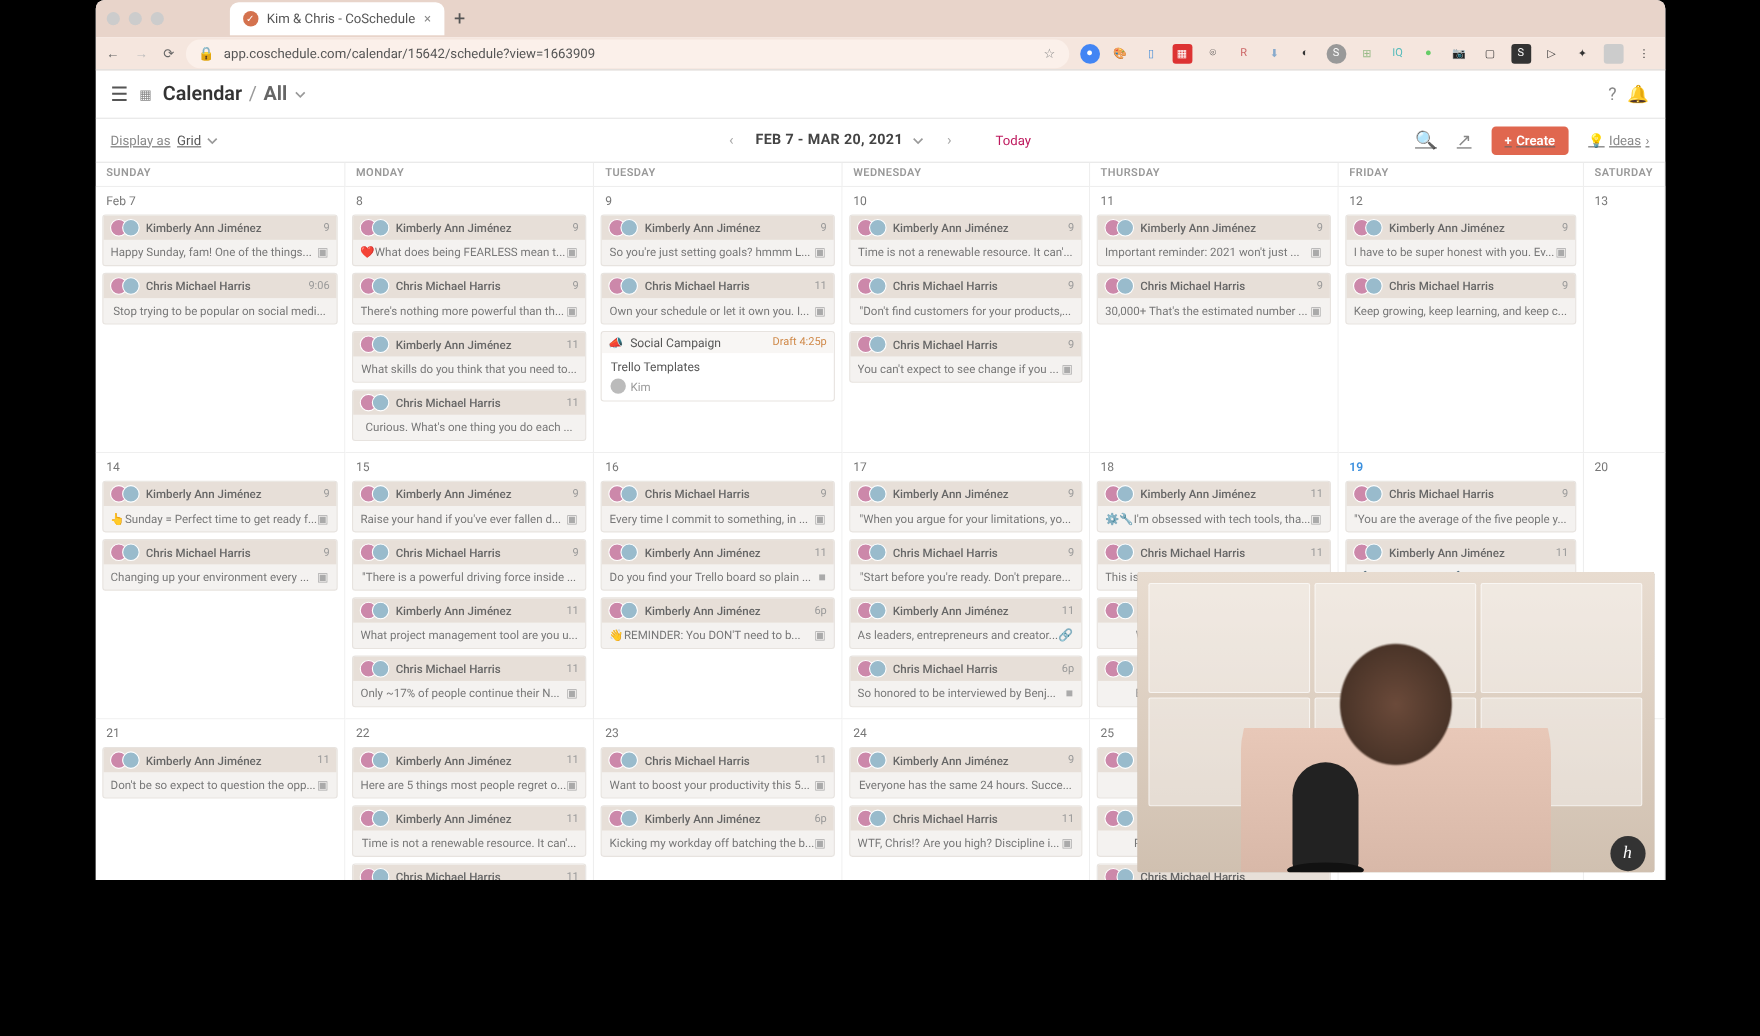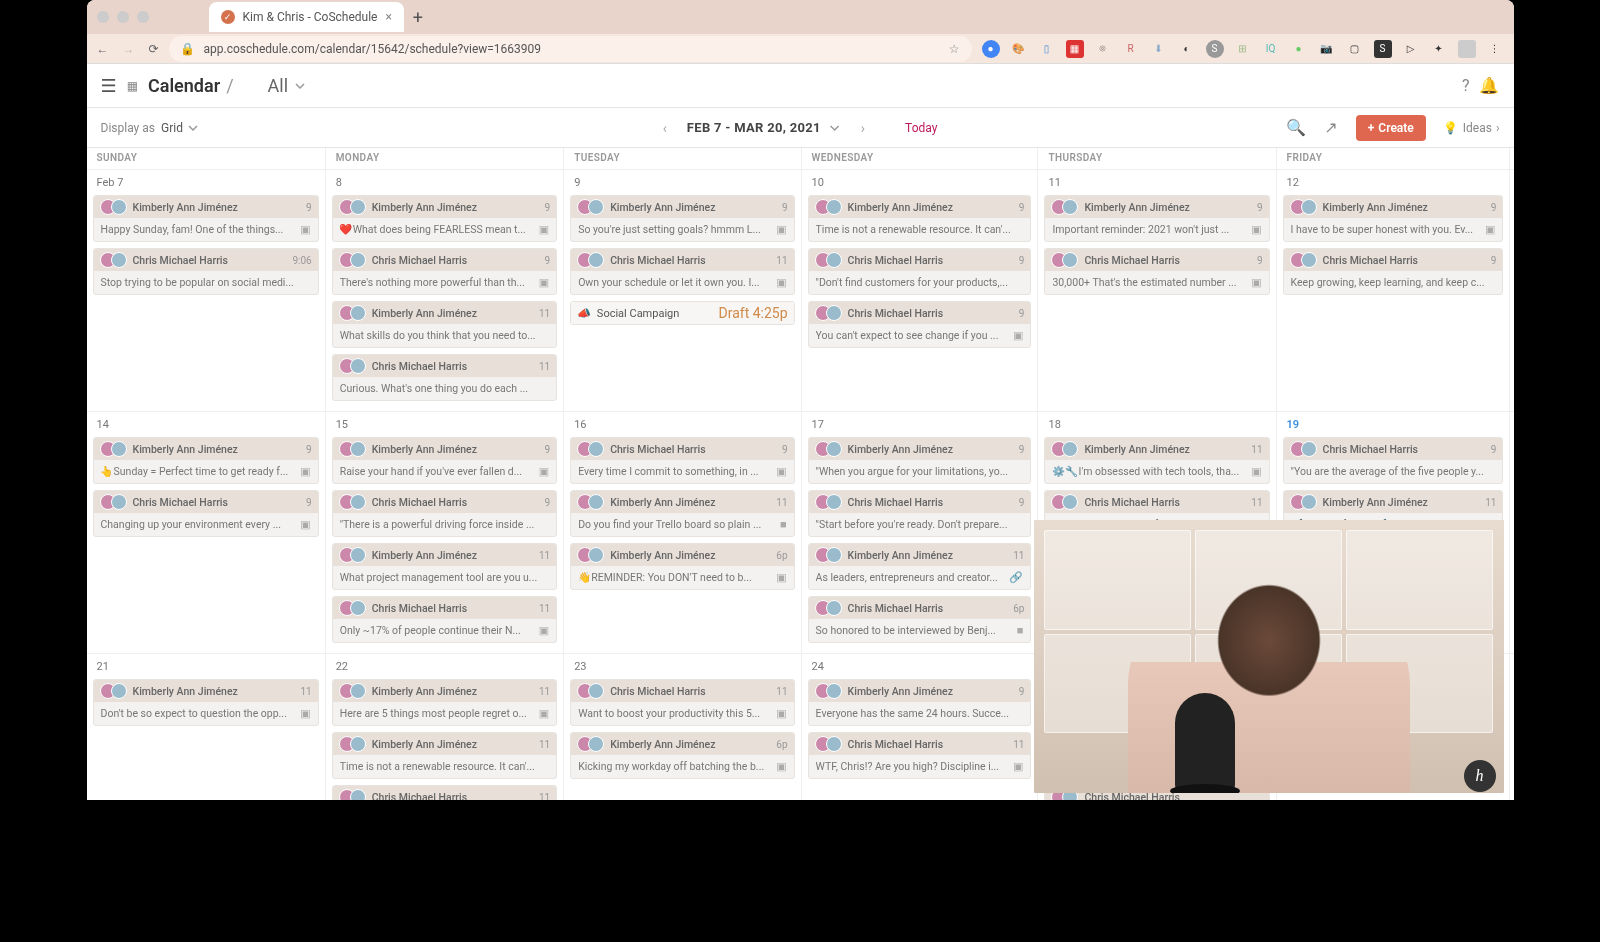--- a/index.html
+++ b/index.html
@@ -23,26 +23,26 @@
 .ext-icons { display: flex; gap: 10px; align-items: center; }
 .ext-icons span { width: 18px; height: 18px; display: inline-flex; align-items: center; justify-content: center; border-radius: 3px; font-size: 10px; }
 .avatar-top { width: 22px; height: 22px; border-radius: 50%; background: #ccc; }
 
 
 .app-header { height: 44px; display: flex; align-items: center; padding: 0 14px; border-bottom: 1px solid #e5e5e5; gap: 10px; }
 .hamburger { font-size: 18px; color: #555; }
 .cal-icon { color: #888; }
 .breadcrumb { font-size: 18px; font-weight: 600; color: #333; display: flex; align-items: center; gap: 6px; }
 .breadcrumb .slash { color: #999; font-weight: 400; }
-.breadcrumb .filter { font-weight: 400; color: #666; margin-left: 28px; }
+.breadcrumb .filter { font-weight: 700; color: #666; }
 .spacer { flex: 1; }
 .hdr-icon { color: #888; font-size: 16px; }
 
 
-.controlbar { height: 40px; display: flex; align-items: center; padding: 0 14px; border-bottom: 1px solid #e5e5e5; color: #666; font-size: 12px; }
+.controlbar { height: 40px; display: flex; align-items: center; padding: 0 14px; border-bottom: 1px solid #e5e5e5; color: #666; font-size: 12px; text-decoration: underline; }
 .display-label { color: #888; margin-right: 6px; }
 .display-val { color: #555; }
 .center-date { position: absolute; left: 50%; transform: translateX(-50%); display: flex; align-items: center; gap: 20px; }
 .arrow-btn { color: #aaa; cursor: pointer; font-size: 14px; }
 .date-range { font-weight: 700; font-size: 13px; color: #444; letter-spacing: .3px; }
 .today-btn { color: #be185d; margin-left: 20px; }
 .right-controls { display: flex; align-items: center; gap: 18px; }
 .create-btn { background: #e0674f; color: #fff; padding: 6px 12px; border-radius: 4px; font-size: 12px; font-weight: 600; display: flex; align-items: center; gap: 4px; }
 .ideas-btn { color: #888; display: flex; align-items: center; gap: 4px; }
 
@@ -55,27 +55,27 @@
 .daynum.highlight { color: #3a8fde; font-weight: 600; }
 
 .card { background: #f4f2f0; border: 1px solid #e7e3df; border-radius: 3px; margin-bottom: 6px; font-size: 11px; overflow: hidden; }
 .card-hdr { display: flex; align-items: center; padding: 3px 6px; gap: 6px; background: #e7dfd8; }
 .avatars { display: inline-flex; }
 .av { width: 16px; height: 16px; border-radius: 50%; background: #c8a; border: 1.5px solid #fff; margin-left: -5px; }
 .av:first-child { margin-left: 0; }
 .av.a2 { background: #9bc; }
 .person { color: #666; font-weight: 500; font-size: 10.5px; white-space: nowrap; overflow: hidden; text-overflow: ellipsis; flex: 1; }
 .badge { font-size: 10px; color: #999; }
-.card-body { padding: 5px 7px; color: #777; font-size: 10.5px; white-space: nowrap; overflow: hidden; text-overflow: ellipsis; display: flex; align-items: center; gap: 12px; }
+.card-body { padding: 5px 7px; color: #777; font-size: 10.5px; white-space: nowrap; overflow: hidden; text-overflow: ellipsis; display: flex; align-items: center; gap: 0; justify-content: center; }
 .body-icon { color: #aaa; margin-left: auto; font-size: 11px; }
 
 .campaign { background: #fff; border: 1px solid #e7e3df; }
 .campaign .card-hdr { background: #f8f6f4; }
 .campaign-title { color: #555; font-size: 11px; }
-.draft { color: #d08a4a; font-size: 14px; margin-left: auto; }
+.draft { color: #d08a4a; font-size: 10px; margin-left: auto; }
 .campaign-body { padding: 6px 8px; }
 .campaign-body .line1 { color: #555; font-size: 11px; margin-bottom: 4px; }
 .campaign-body .line2 { color: #999; font-size: 10.5px; display: flex; align-items: center; gap: 4px; }
 .av-sm { width: 14px; height: 14px; border-radius: 50%; background: #bbb; }
 
 
 .video-overlay { position: absolute; right: 10px; bottom: 7px; width: 470px; height: 273px; background: linear-gradient(135deg, #d4c8bc, #b8a898); border-radius: 2px; display: flex; align-items: center; justify-content: center; overflow: hidden; }
 .video-person { width: 100%; height: 100%; position: relative; background: linear-gradient(180deg, #e8dcd0 0%, #d0c0b0 100%); }
 .shelves { position: absolute; inset: 10px 10px 60px 10px; display: grid; grid-template-columns: 1fr 1fr 1fr; gap: 4px; }
 .shelf { background: rgba(255,255,255,0.4); border: 1px solid rgba(255,255,255,0.6); border-radius: 2px; }
@@ -313,20 +313,27 @@
             <span style="overflow:hidden;text-overflow:ellipsis">Own your schedule or let it own you. I...</span>
             <span class="body-icon">▣</span>
           </div>
         </div>
         <div class="card campaign">
           <div class="card-hdr">
             <span>📣</span>
             <span class="campaign-title">Social Campaign</span>
             <span class="draft">Draft 4:25p</span>
           </div>
+          <div class="campaign-body">
+            <div class="line1">Trello Templates</div>
+            <div class="line2">
+              <span class="av-sm"></span>
+              <span>Kim</span>
+            </div>
+          </div>
         </div>
       </div>
       <div class="daycell">
         <div class="daynum">10</div>
         <div class="card">
           <div class="card-hdr">
             <span class="avatars">
               <span class="av"></span>
               <span class="av a2"></span>
             </span>

